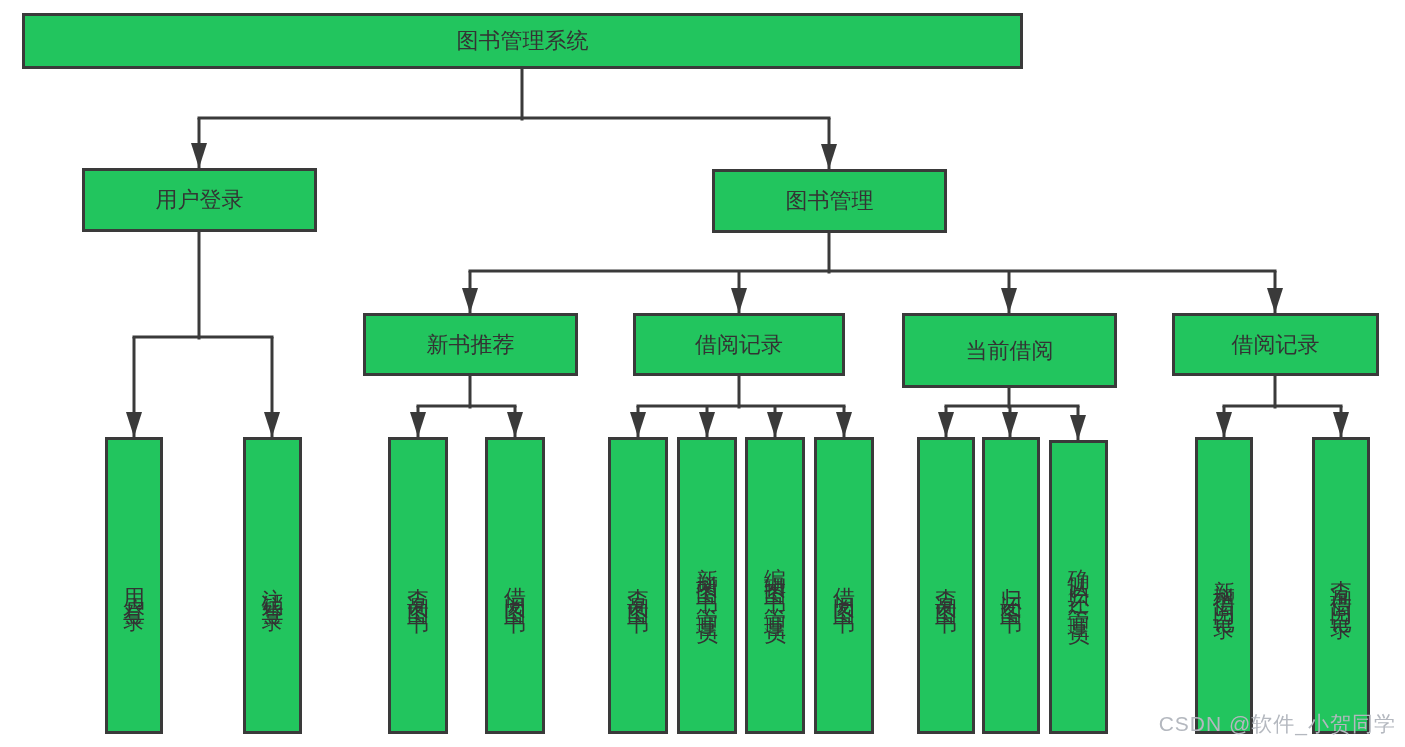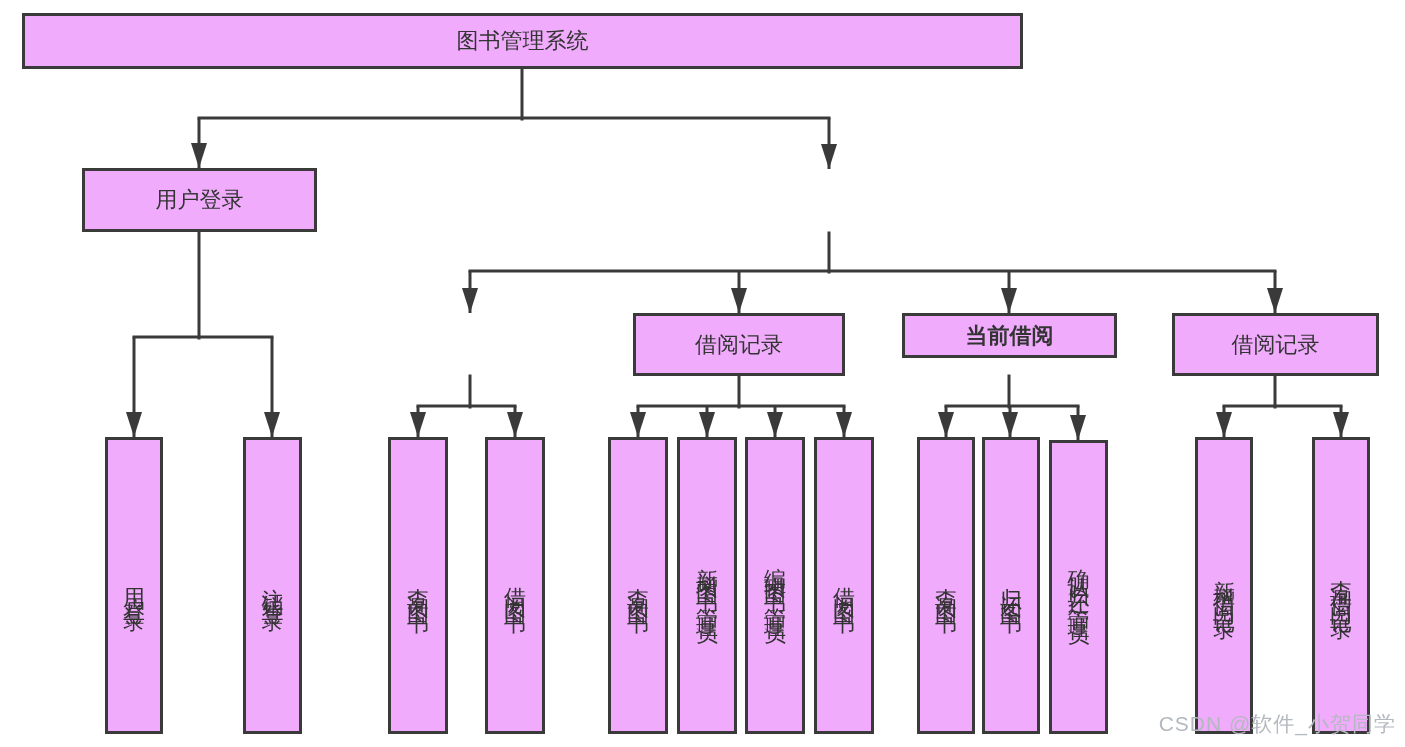--- a/index.html
+++ b/index.html
@@ -8,21 +8,21 @@
     width:1405px;height:747px;
     background:#ffffff;
     font-family:"Liberation Sans","DejaVu Sans",sans-serif;
     overflow:hidden;
   }
   #connectors{position:absolute;left:0;top:0;width:1405px;height:747px;}
   .node{
     position:absolute;
     box-sizing:border-box;
     border:3px solid #3a3a3a;
-    background:#f0abfc;
+    background:#22c55e;
     display:flex;
     align-items:center;
     justify-content:center;
     color:#333333;
     font-size:22px;
     line-height:1;
     white-space:nowrap;
     z-index:2;
   }
   .vnode{
@@ -92,23 +92,25 @@
     <line x1="1010" y1="406" x2="1010" y2="437" stroke="#3a3a3a" stroke-width="3" marker-end="url(#ah)"></line>
     <line x1="1078" y1="406" x2="1078" y2="440" stroke="#3a3a3a" stroke-width="3" marker-end="url(#ah)"></line>
 
     <line x1="1224" y1="406" x2="1224" y2="437" stroke="#3a3a3a" stroke-width="3" marker-end="url(#ah)"></line>
     <line x1="1341" y1="406" x2="1341" y2="437" stroke="#3a3a3a" stroke-width="3" marker-end="url(#ah)"></line>
   </svg>
 
   <div class="node" style="left:22px;top:13px;width:1001px;height:56px;">图书管理系统</div>
 
   <div class="node" style="left:82px;top:168px;width:235px;height:64px;">用户登录</div>
+  <div class="node" style="left:712px;top:169px;width:235px;height:64px;">图书管理</div>
 
+  <div class="node" style="left:363px;top:313px;width:215px;height:63px;">新书推荐</div>
   <div class="node" style="left:633px;top:313px;width:212px;height:63px;">借阅记录</div>
-  <div class="node" style="left:902px;top:313px;width:215px;height:45px;font-weight:bold;">当前借阅</div>
+  <div class="node" style="left:902px;top:313px;width:215px;height:75px;">当前借阅</div>
   <div class="node" style="left:1172px;top:313px;width:207px;height:63px;">借阅记录</div>
 
   <div class="node vnode" style="left:105px;top:437px;width:58px;height:297px;">用户登录</div>
   <div class="node vnode" style="left:243px;top:437px;width:59px;height:297px;">注销登录</div>
 
   <div class="node vnode" style="left:388px;top:437px;width:60px;height:297px;">查询图书</div>
   <div class="node vnode" style="left:485px;top:437px;width:60px;height:297px;">借阅图书</div>
 
   <div class="node vnode" style="left:608px;top:437px;width:60px;height:297px;">查询图书</div>
   <div class="node vnode" style="left:677px;top:437px;width:60px;height:297px;">新增图书（管理员）</div>

